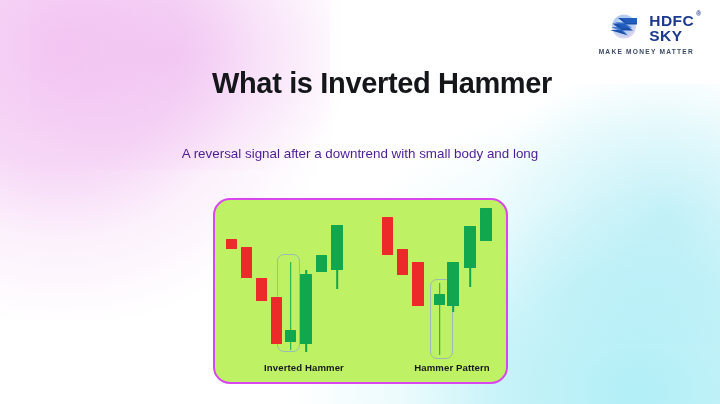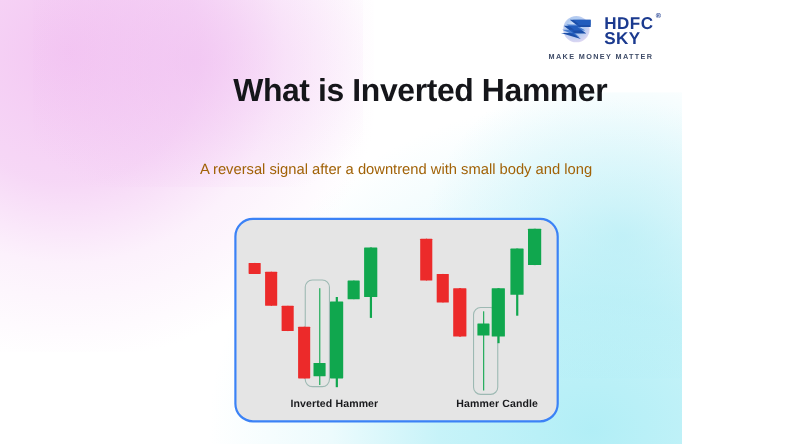--- a/index.html
+++ b/index.html
@@ -13,21 +13,21 @@
   body {
     font-family: "Liberation Sans", sans-serif;
     position: relative;
     background: #ffffff;
   }
 
   
   #stage {
     position: absolute;
     inset: 0;
-    width: 620px;
+    width: 720px;
     height: 404px;
     overflow: hidden;
     background: #ffffff;
   }
   .wash {
     position: absolute;
     pointer-events: none;
   }
   .wash-pink {
     left: -140px;
@@ -137,33 +137,33 @@
     position: absolute;
     top: 143px;
     left: 0;
     width: 720px;
     text-align: center;
     z-index: 5;
   }
   #subhead .sl {
     display: block;
     font-size: 13.4px;
-    color: #a16207;
+    color: #4c1d95;
     line-height: 1.58;
   }
 
   
   #card {
     position: absolute;
     left: 213px;
     top: 198px;
     width: 295px;
     height: 186px;
-    background: #e5e5e5;
-    border: 2px solid #3b82f6;
+    background: #bef264;
+    border: 2px solid #d946ef;
     border-radius: 17px;
     z-index: 5;
     overflow: hidden;
   }
   .plot {
     position: absolute;
     inset: 0;
   }
 
   
@@ -298,17 +298,17 @@
           <div class="body" style="top: 62px; height: 44px; background: rgb(16, 167, 78);"></div>
         </div>
         <div class="candle" style="left: 249px; top: 0px; width: 12px; height: 186px;">
           <div class="wick" style="top: 26px; height: 61px; background: rgb(16, 167, 78);"></div>
           <div class="body" style="top: 26px; height: 42px; background: rgb(16, 167, 78);"></div>
         </div>
         <div class="candle" style="left: 265px; top: 0px; width: 12px; height: 186px;">
           <div class="wick" style="top: 8px; height: 33px; background: rgb(16, 167, 78);"></div>
           <div class="body" style="top: 8px; height: 33px; background: rgb(16, 167, 78);"></div>
         </div>
-        <div class="grp-label" style="left: 182px; width: 110px; bottom: 9px;">Hammer Candle</div>
+        <div class="grp-label" style="left: 182px; width: 110px; bottom: 9px;">Hammer Pattern</div>
       </div>
   </div>
 
 </div>
 
 </body></html>

